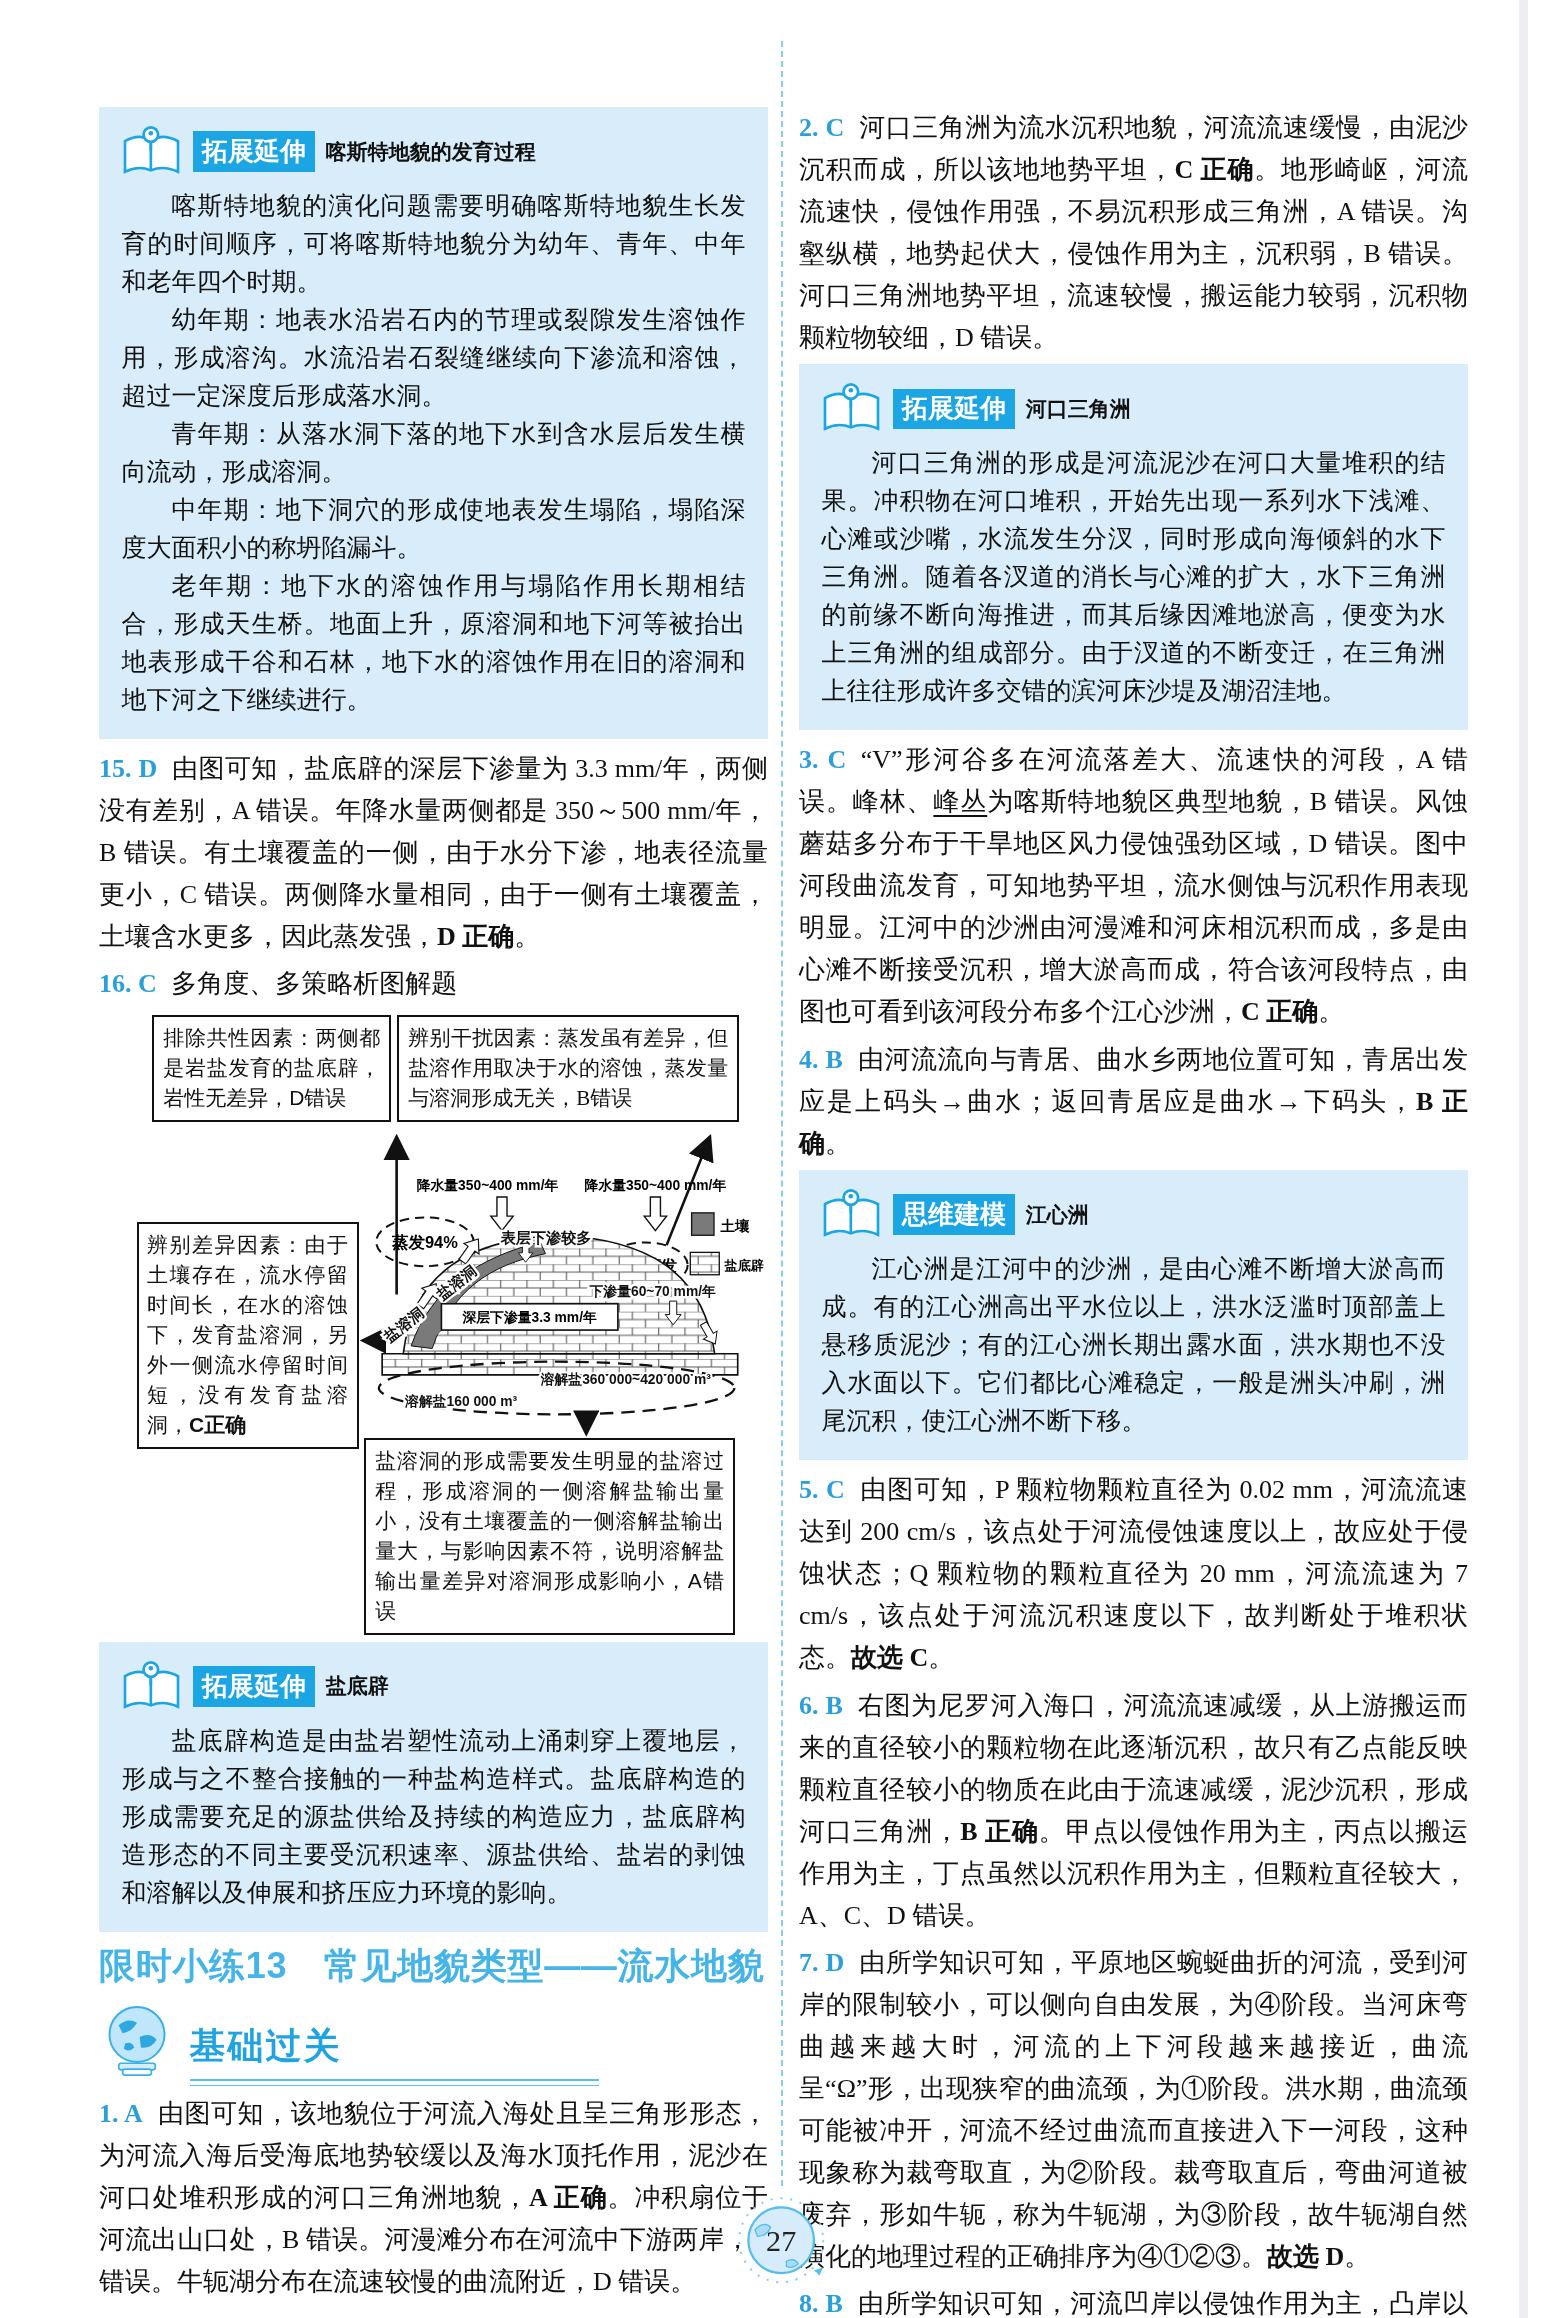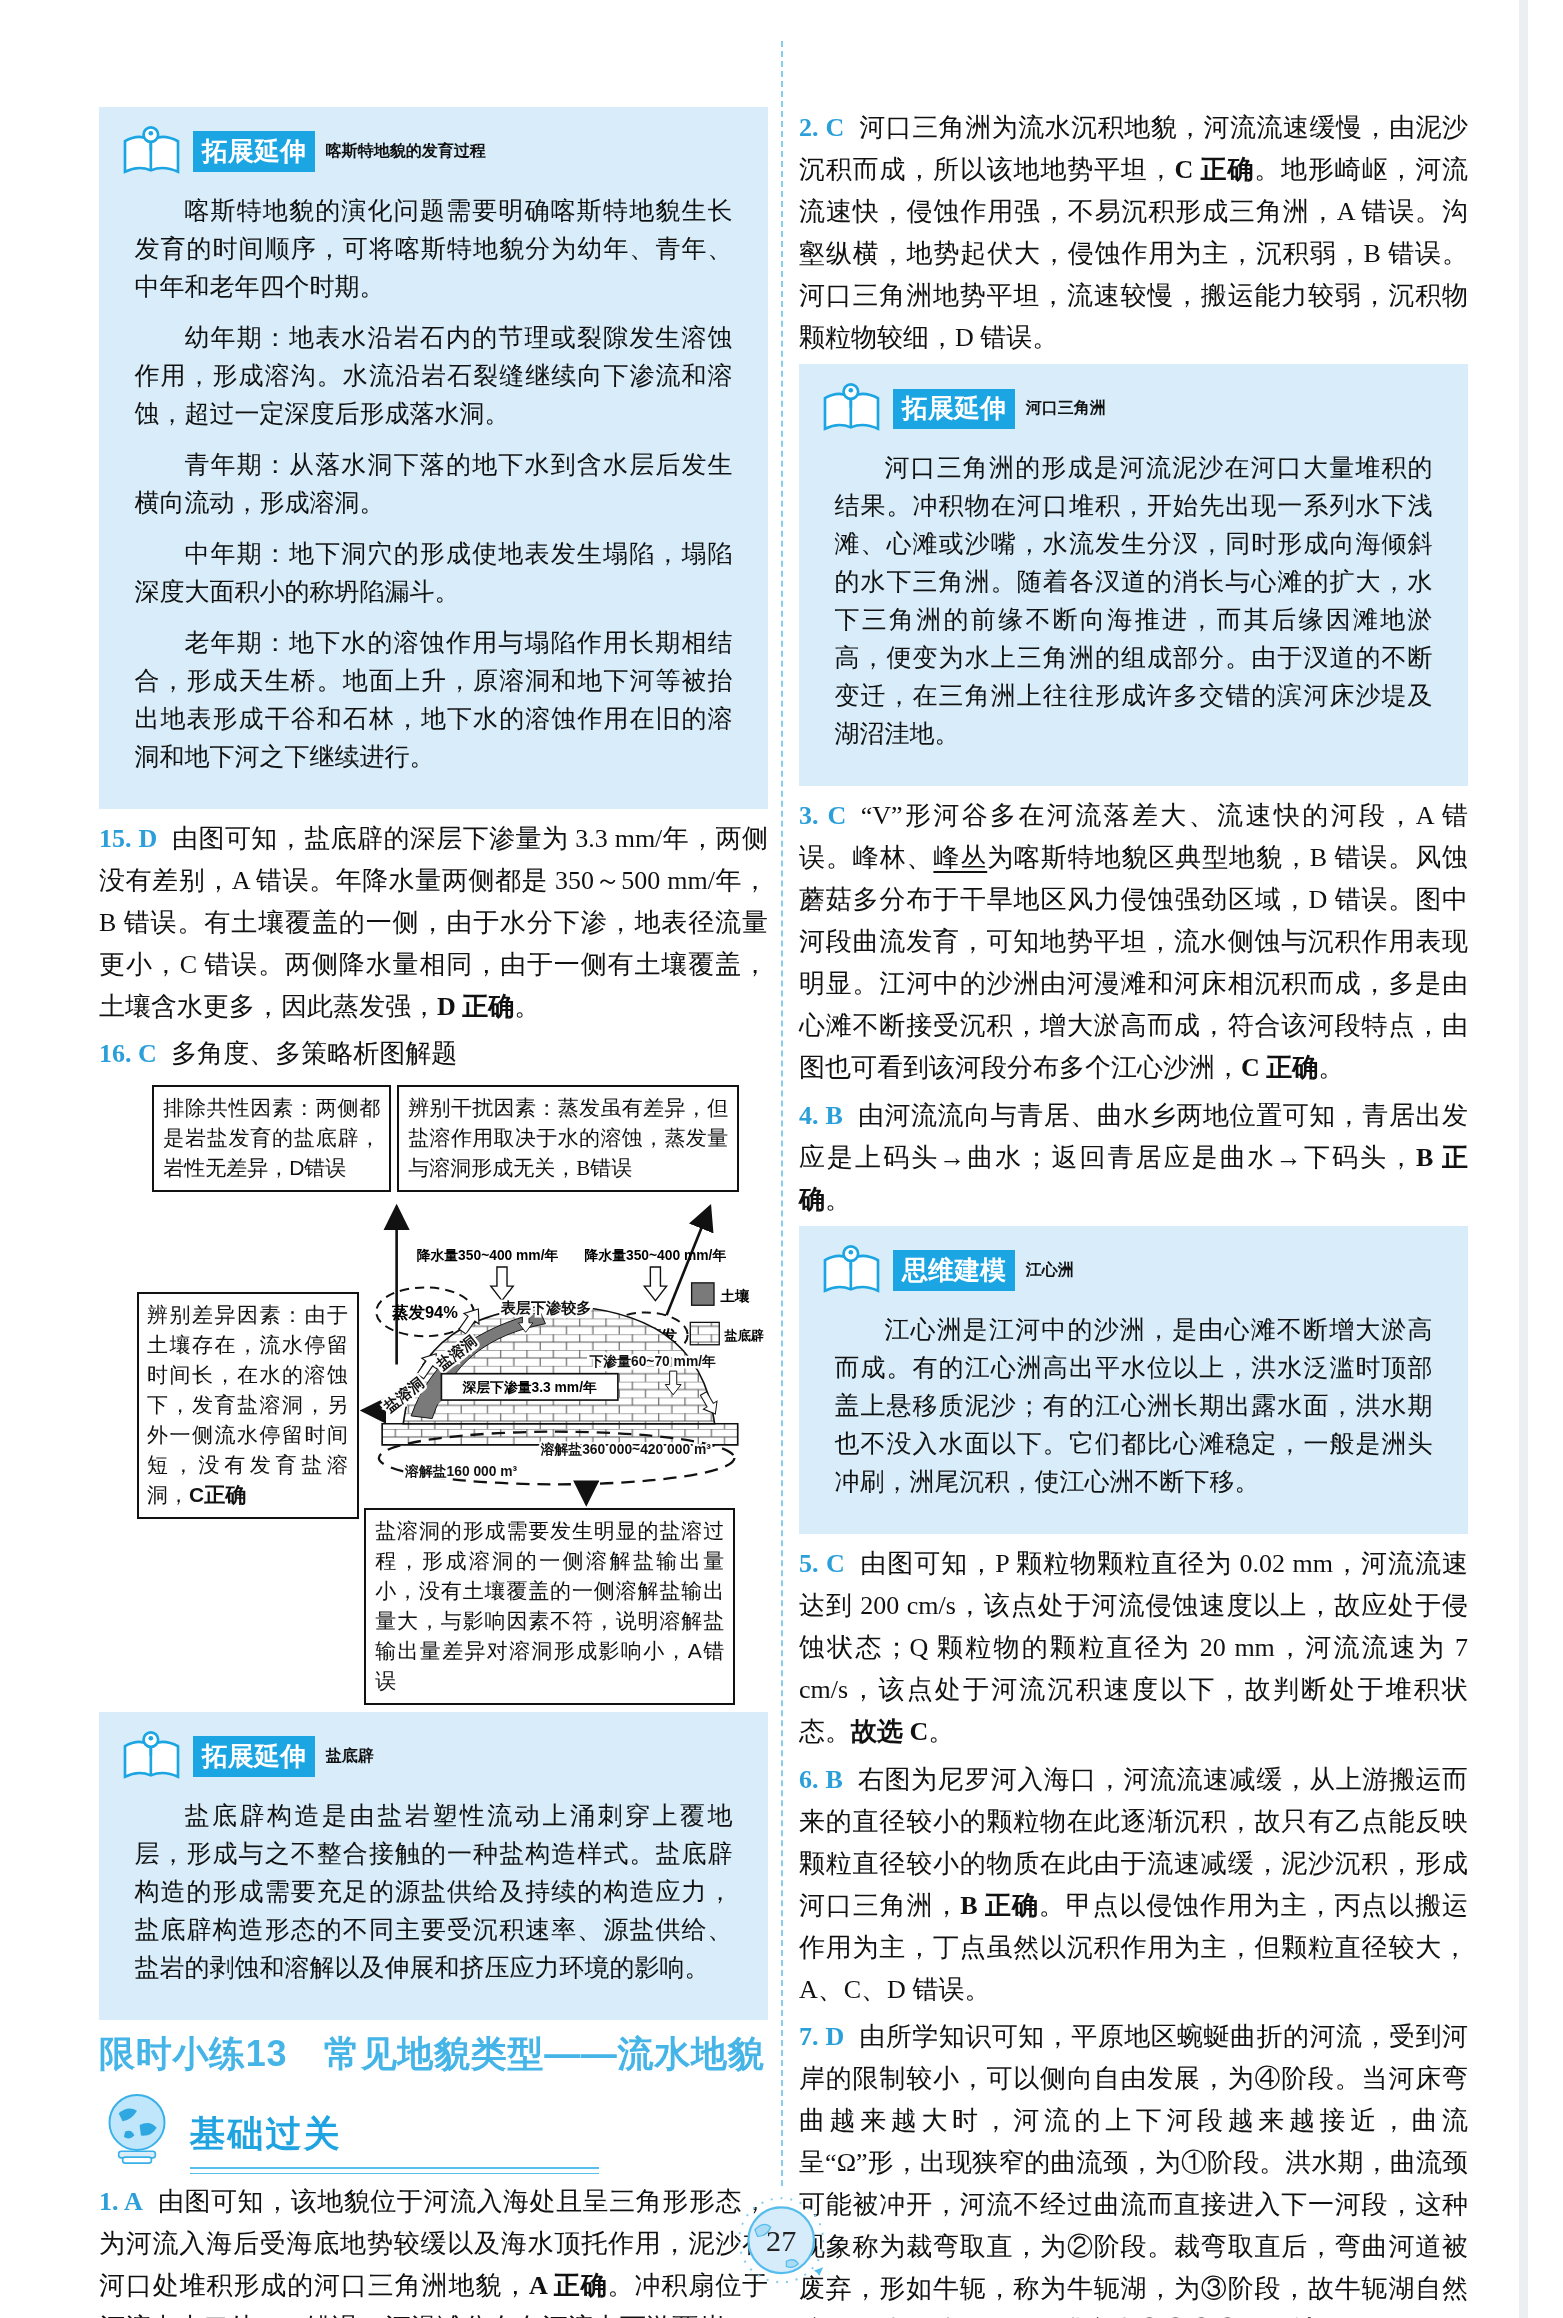--- a/index.html
+++ b/index.html
@@ -15,22 +15,22 @@
   .answer{font-size:26px;line-height:42px;text-align:justify;margin:0 0 5.3px 0;}
   .answer .n{color:#2b9fd9;font-weight:700;padding-right:14.5px;}
   .answer .b{font-weight:700;margin-top:28px;}
   .answer .u{text-decoration:underline;text-decoration-thickness:2px;text-underline-offset:5.3px;}
 
   
   .bluebox{background:#d8edf9;padding:17px 22.4px 20px 22.4px;margin:0 0 9.2px 0;}
   .boxhead{display:flex;align-items:center;gap:10.5px;margin-bottom:8px;}
   .badge{background:#1ba5e2;color:#fff;font-weight:700;font-size:26px;line-height:1;
          padding:6.6px 9.2px 8px 9.2px;font-family:"Liberation Sans",sans-serif;}
-  .boxtitle{font-weight:700;font-size:16px;font-family:"Liberation Sans",sans-serif;}
-  .bluebox p{font-size:25px;line-height:38px;text-indent:2em;text-align:justify;margin:13px;}
+  .boxtitle{font-weight:700;font-size:21px;font-family:"Liberation Sans",sans-serif;}
+  .bluebox p{font-size:25px;line-height:38px;text-indent:2em;text-align:justify;margin:0;}
 
   
   .section-title{font-size:36px;font-weight:700;color:#45b4e7;margin:10.5px 0 6.6px 0;
                  font-family:"Liberation Sans",sans-serif;letter-spacing:0.7px;}
   .basics{display:flex;align-items:flex-end;gap:14.5px;margin:12px 0 12px 0;}
   .basics-wrap{position:relative;padding-bottom:8px;border-bottom:2.6px solid #57bfed;width:409px;}
   .basics-wrap:after{content:"";position:absolute;left:0;bottom:-7.2px;width:100%;border-top:1.3px solid #57bfed;}
   .basics-text{font-size:36px;font-weight:700;color:#1fa3e1;font-family:"Liberation Sans",sans-serif;letter-spacing:2px;}
 
   

